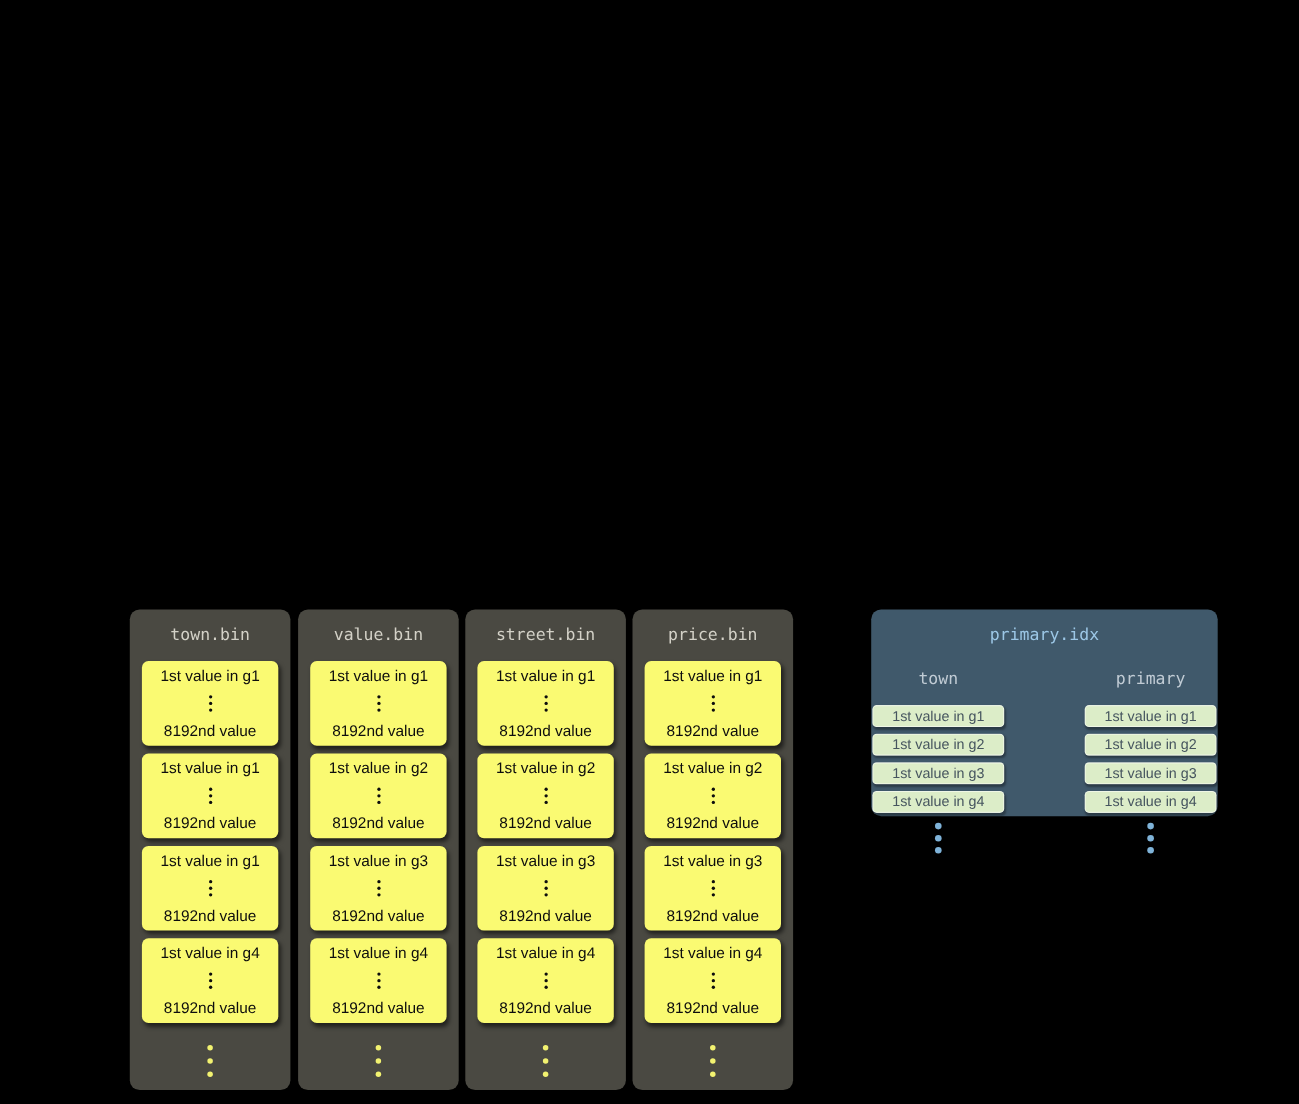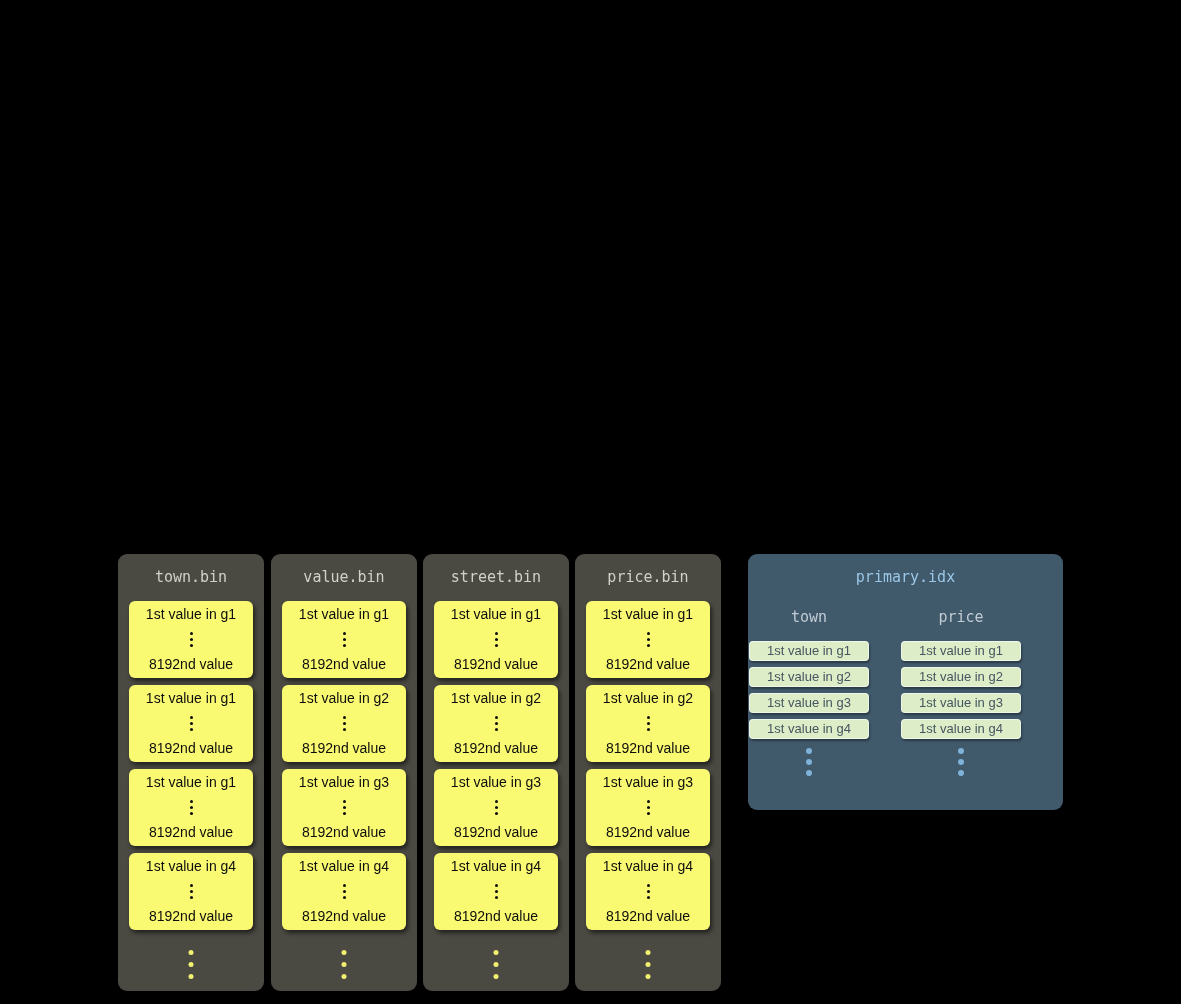--- a/index.html
+++ b/index.html
@@ -35,29 +35,29 @@
     content:"";position:absolute;left:0;top:0;width:var(--d);height:var(--d);border-radius:50%;
     background:currentColor;
     box-shadow:0 var(--p) 0 currentColor,0 calc(var(--p)*2) 0 currentColor;
   }
   .dots-small{--d:3px;--p:6px;color:var(--granule-text,#141414);}
   .dots-yellow{--d:5px;--p:12px;color:var(--bin-dots,#f2f270);}
   .dots-blue{--d:6px;--p:11px;color:var(--index-dots,#7fb3d9);}
   .card-dots{position:absolute;bottom:12px;left:50%;transform:translateX(-50%);}
   
   .idx-card{
-    position:absolute;left:748px;top:554px;width:315px;height:256px;
+    position:absolute;left:792px;top:554px;width:315px;height:188px;
     background:var(--index-card-bg,#40596b);border-radius:9px;
   }
   .idx-title{
     padding-top:14px;text-align:center;
     font-family:"DejaVu Sans Mono","Liberation Mono",monospace;
     font-size:15px;color:var(--index-title-text,#9cc7e6);
   }
-  .idx-cols{display:flex;justify-content:flex-start;gap:30px;}
+  .idx-cols{display:flex;justify-content:space-between;gap:30px;}
   .idx-col{width:122px;text-align:center;}
   .idx-header{
     font-family:"DejaVu Sans Mono","Liberation Mono",monospace;
     font-size:15px;color:var(--index-header-text,#c0cbd4);
     margin:22px 0 15px 0;
   }
   .idx-pill{
     background:var(--index-entry-bg,#dcedc8);
     border:1px solid rgba(255,255,255,.55);
     border-radius:4px;
@@ -186,21 +186,21 @@
     <div class="idx-cols">
       <div class="idx-col">
         <div class="idx-header">town</div>
         <div class="idx-pill">1st value in g1</div>
         <div class="idx-pill">1st value in g2</div>
         <div class="idx-pill">1st value in g3</div>
         <div class="idx-pill">1st value in g4</div>
         <span class="dots3 dots-blue idx-dots"></span>
       </div>
       <div class="idx-col">
-        <div class="idx-header">price</div>
+        <div class="idx-header">primary</div>
         <div class="idx-pill">1st value in g1</div>
         <div class="idx-pill">1st value in g2</div>
         <div class="idx-pill">1st value in g3</div>
         <div class="idx-pill">1st value in g4</div>
         <span class="dots3 dots-blue idx-dots"></span>
       </div>
     </div>
   </div>
 
 </div>

